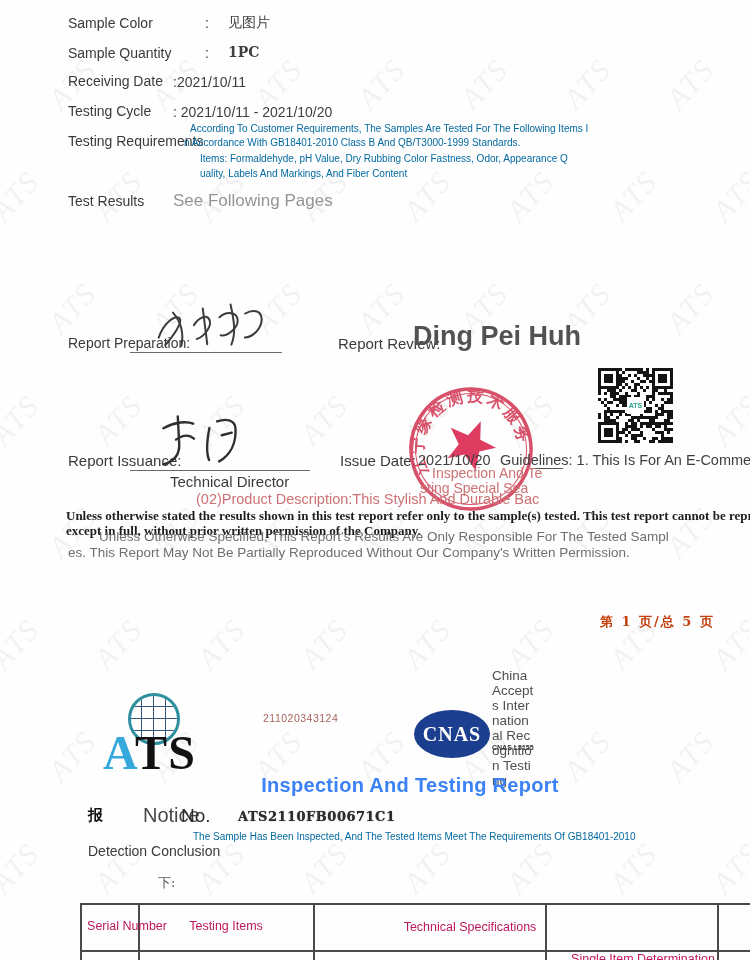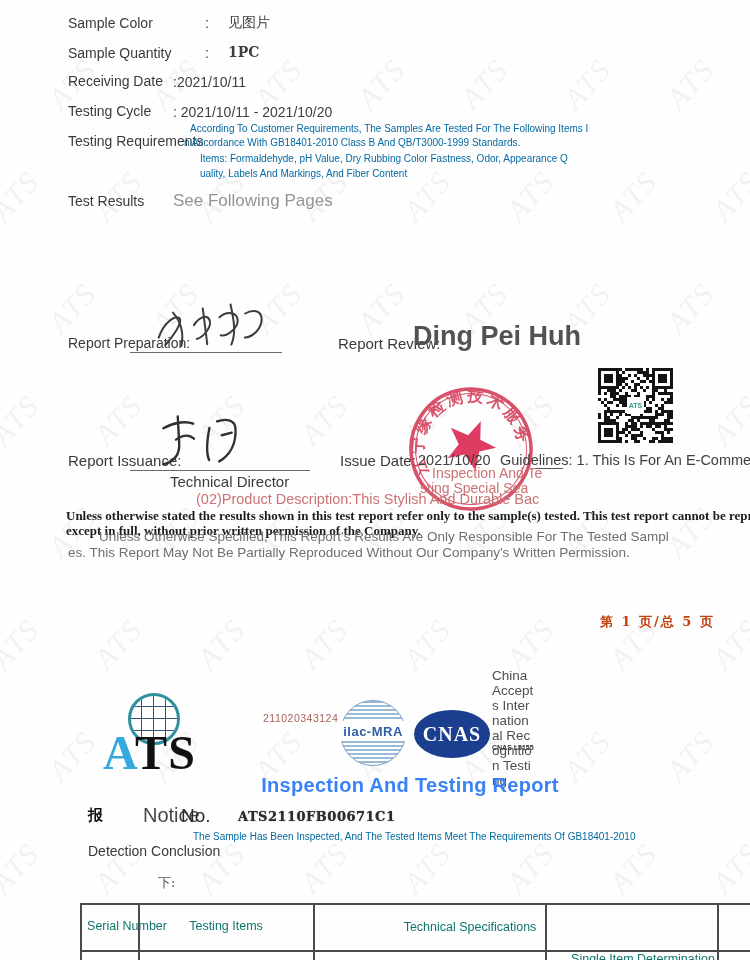--- a/index.html
+++ b/index.html
@@ -44,21 +44,21 @@
              display:flex;align-items:center;justify-content:center;}
   .ilac-txt{font-size:13px;font-weight:bold;color:#2e5fa3;letter-spacing:.5px;}
   .cnas{width:76px;height:48px;border-radius:50%;background:#1c3e8e;
         display:flex;align-items:center;justify-content:center;}
   .cnas-txt{font-family:"Liberation Serif",serif;font-size:20px;font-weight:bold;color:#fff;
             letter-spacing:1px;}
   .sidecol{width:44px;font-size:13.5px;line-height:15px;color:#4f4f4f;
            word-break:break-all;white-space:normal;}
   .title{font-size:20px;font-weight:600;color:#3b82f6;letter-spacing:.3px;text-align:center;}
   .tblline{position:absolute;background:#4a4a4a;}
-  .th{position:absolute;font-size:12.5px;color:#0f766e;white-space:nowrap;transform:translateX(-50%);}
+  .th{position:absolute;font-size:12.5px;color:#be185d;white-space:nowrap;transform:translateX(-50%);}
   
   #qr-grid{display:grid;grid-template-columns:repeat(25,3px);grid-auto-rows:3px;width:75px;height:75px;background:#fff;}
   #qr-grid i{display:block;}
   #qr-grid i.qd{background:#141414;}
   .qr-logo{position:absolute;left:29px;top:29px;width:17px;height:17px;background:#fff;
            display:flex;align-items:center;justify-content:center;
            font-size:7px;font-weight:bold;color:#2ba089;}
   .blurry{text-shadow:0 0 1px rgba(40,40,40,.8);}
 </style>
 </head>
@@ -866,25 +866,20 @@
       </div>
       <div class="ats-word abs" style="left:0;top:36px;">
         <span class="ats-a">A</span><span>TS</span>
       </div>
     </div>
 
     <div class="abs" style="left:263px;top:706px;">
       <span class="cma-num" style="display:block;margin-top:6px;">211020343124</span>
     </div>
 
-    <div class="ilac abs" style="left:340px;top:700px;">
-      <div class="ilac-band">
-          <span class="ilac-txt">ilac-MRA</span>
-        </div>
-    </div>
 
     <div class="cnas abs" style="left:414px;top:710px;">
       <span class="cnas-txt">CNAS</span>
     </div>
 
     <div class="sidecol abs" style="left:492px;top:668px;">China Accepts International Recognition Testing</div>
     <span class="abs" style="left:492px;top:744px;font-size:7px;font-weight:bold;color:#333;white-space:nowrap;">CNAS L5155</span>
 
     <div class="abs title" style="left:170px;top:774px;width:480px;">Inspection And Testing Report</div>
 

